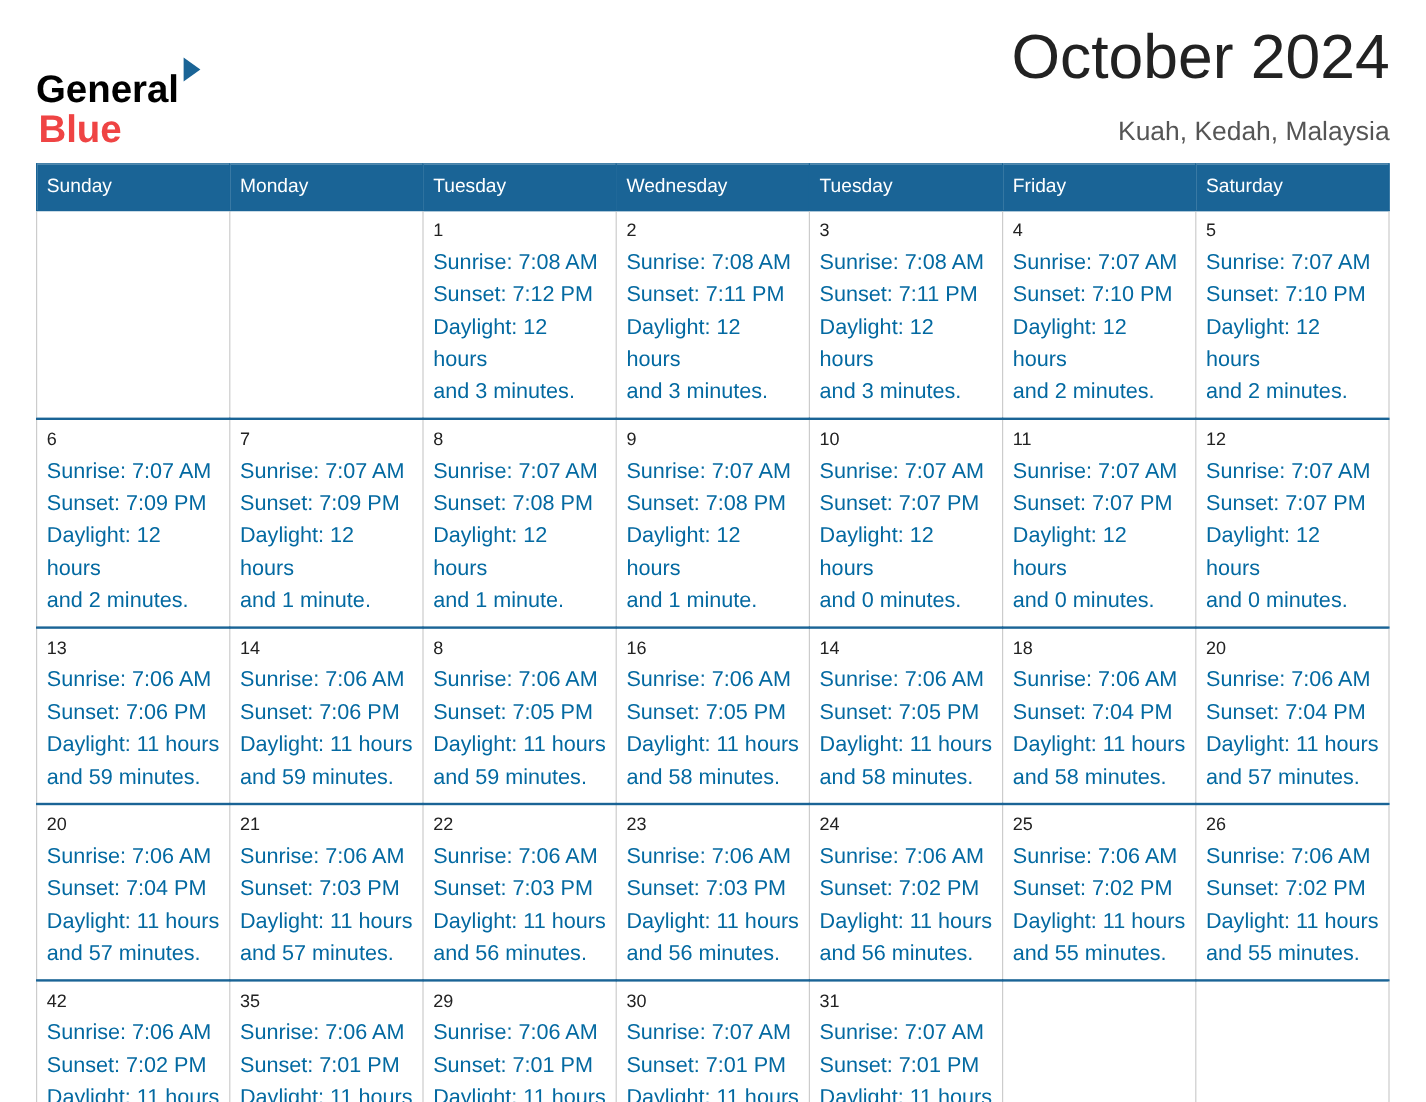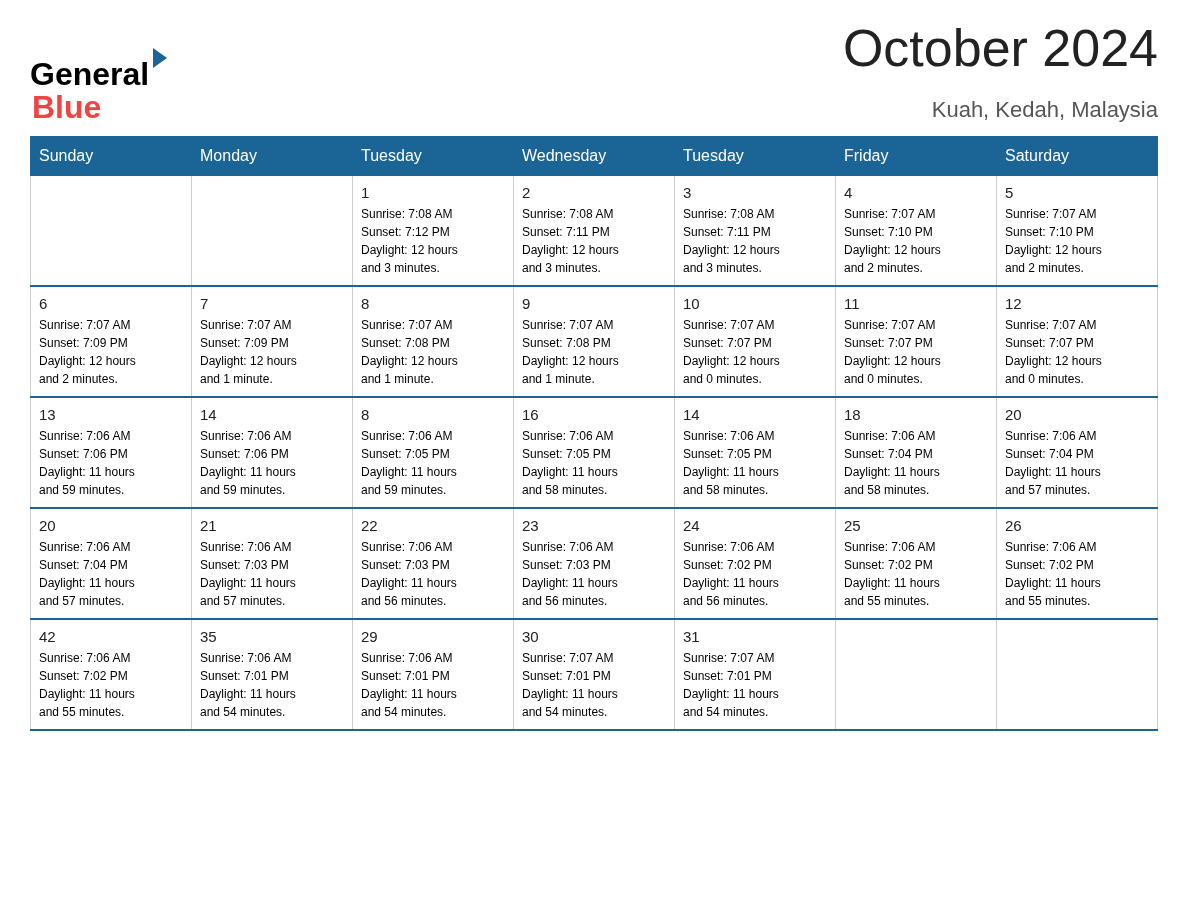--- a/index.html
+++ b/index.html
@@ -89,23 +89,23 @@
     .calendar tbody tr {
       border-bottom: 2px solid #1a6496;
     }
     .day-number {
       font-size: 15px;
       font-weight: normal;
       margin-bottom: 4px;
       color: #222;
     }
     .day-info {
-      font-size: 12px;
+      font-size: 18px;
       line-height: 1.5;
-      color: #000000;
+      color: #0369a1;
     }
     .empty-cell {
       background: #fff;
     }
   </style>
 </head>
 <body>
 
 <div class="header">
   <div class="logo">

